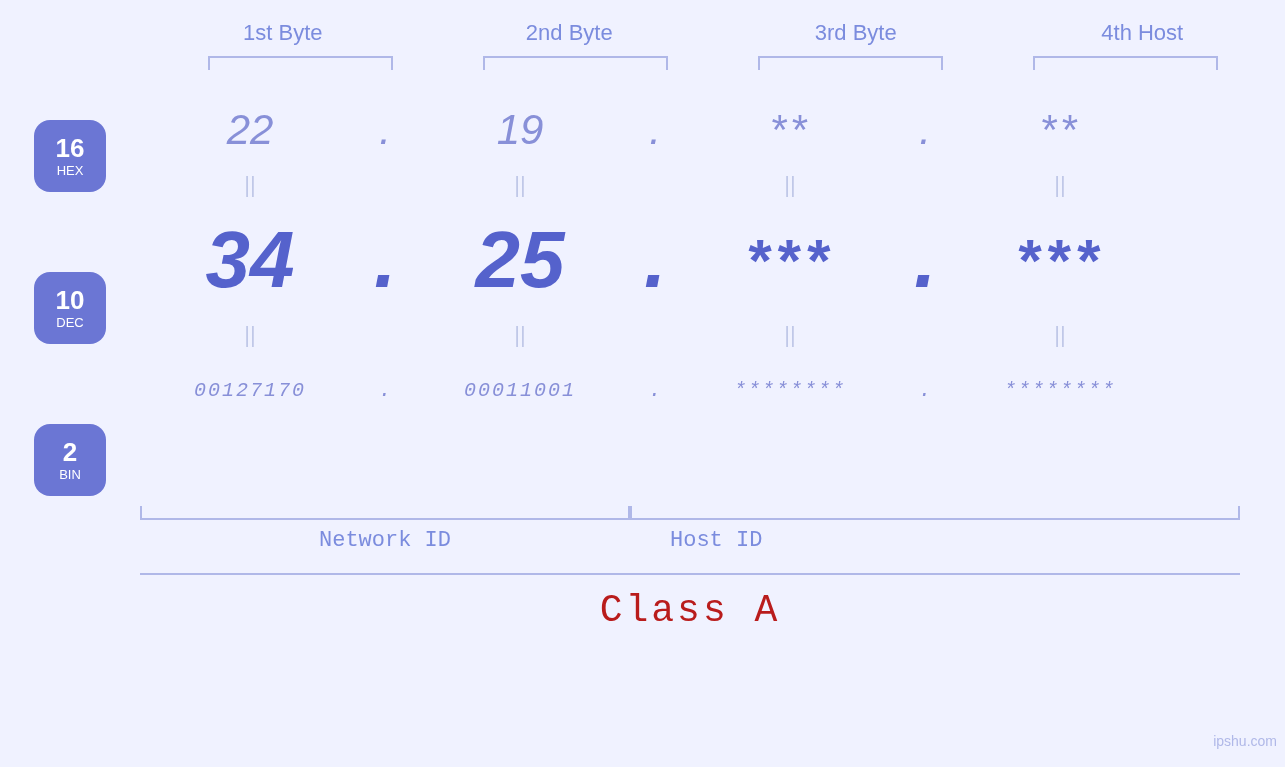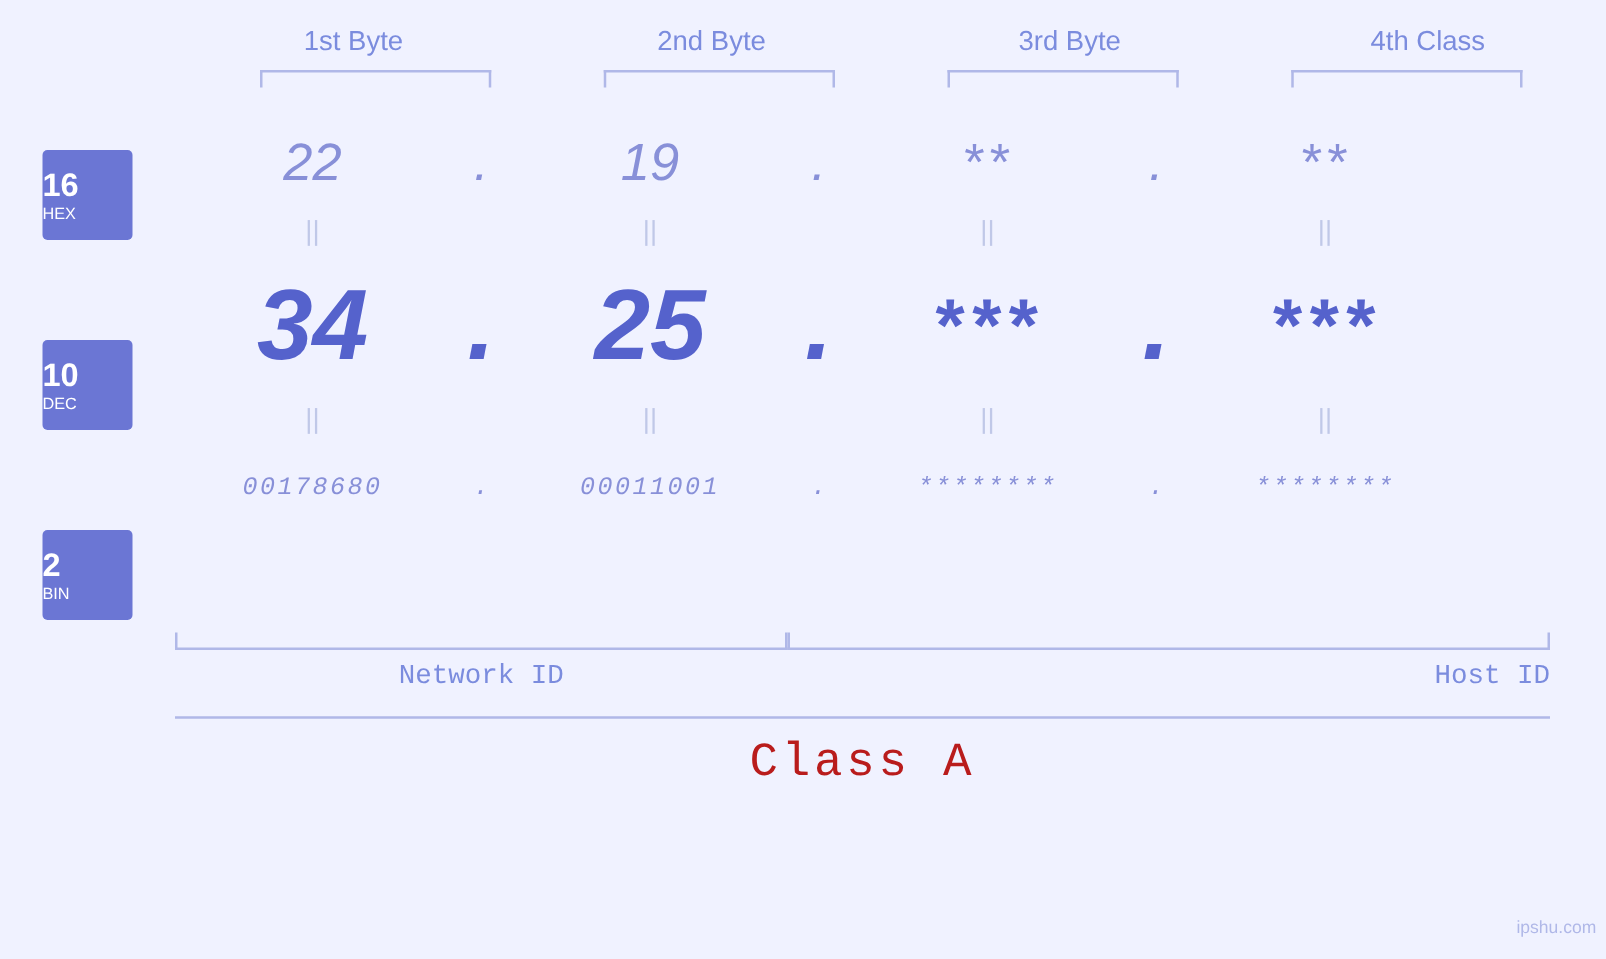--- a/index.html
+++ b/index.html
@@ -72,26 +72,26 @@
       display: flex;
       flex-direction: column;
       align-items: center;
       padding-top: 30px;
       gap: 80px;
     }
 
     .base-badge {
       background: #6b76d4;
       color: white;
-      border-radius: 4px;
+      border-radius: 16px;
       width: 72px;
       height: 72px;
       display: flex;
       flex-direction: column;
-      align-items: flex-start;
+      align-items: center;
       justify-content: center;
       font-family: Arial, sans-serif;
     }
 
     .base-number {
       font-size: 26px;
       font-weight: bold;
       line-height: 1;
     }
 
@@ -257,21 +257,21 @@
     .network-id-label {
       width: 490px;
       text-align: center;
       color: #7b8cde;
       font-size: 22px;
       font-family: 'Courier New', Courier, monospace;
     }
 
     .host-id-label {
       flex: 1;
-      text-align: right;
+      text-align: left;
       color: #7b8cde;
       font-size: 22px;
       font-family: 'Courier New', Courier, monospace;
     }
 
     
     .bottom-bar {
       margin-top: 20px;
       margin-left: 140px;
       width: 1100px;
@@ -314,21 +314,21 @@
   </style>
 </head>
 <body>
 
 <div class="main-container">
 
   <div class="byte-headers">
     <div class="byte-header">1st Byte</div>
     <div class="byte-header">2nd Byte</div>
     <div class="byte-header">3rd Byte</div>
-    <div class="byte-header">4th Class</div>
+    <div class="byte-header">4th Host</div>
   </div>
 
   <div class="bracket-row">
     <div class="bracket"></div>
     <div class="bracket"></div>
     <div class="bracket"></div>
     <div class="bracket"></div>
   </div>
 
   <div class="content-area">
@@ -413,21 +413,21 @@
         <div class="sep-dot-cell"></div>
         <div class="sep-cell">||</div>
         <div class="sep-dot-cell"></div>
         <div class="sep-cell">||</div>
         <div class="sep-dot-cell"></div>
         <div class="sep-cell">||</div>
       </div>
 
       <div class="value-row bin-row">
         <div class="cell">
-          <span class="bin-value">00178680</span>
+          <span class="bin-value">00127170</span>
         </div>
         <div class="dot-cell">
           <span class="bin-dot">.</span>
         </div>
         <div class="cell">
           <span class="bin-value">00011001</span>
         </div>
         <div class="dot-cell">
           <span class="bin-dot">.</span>
         </div>

